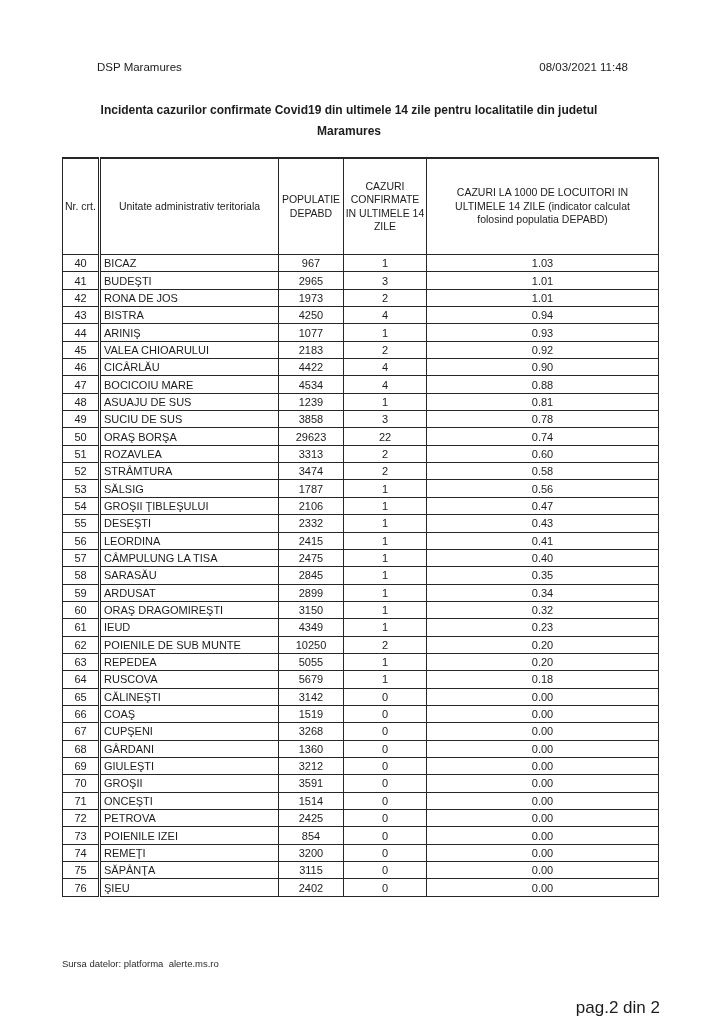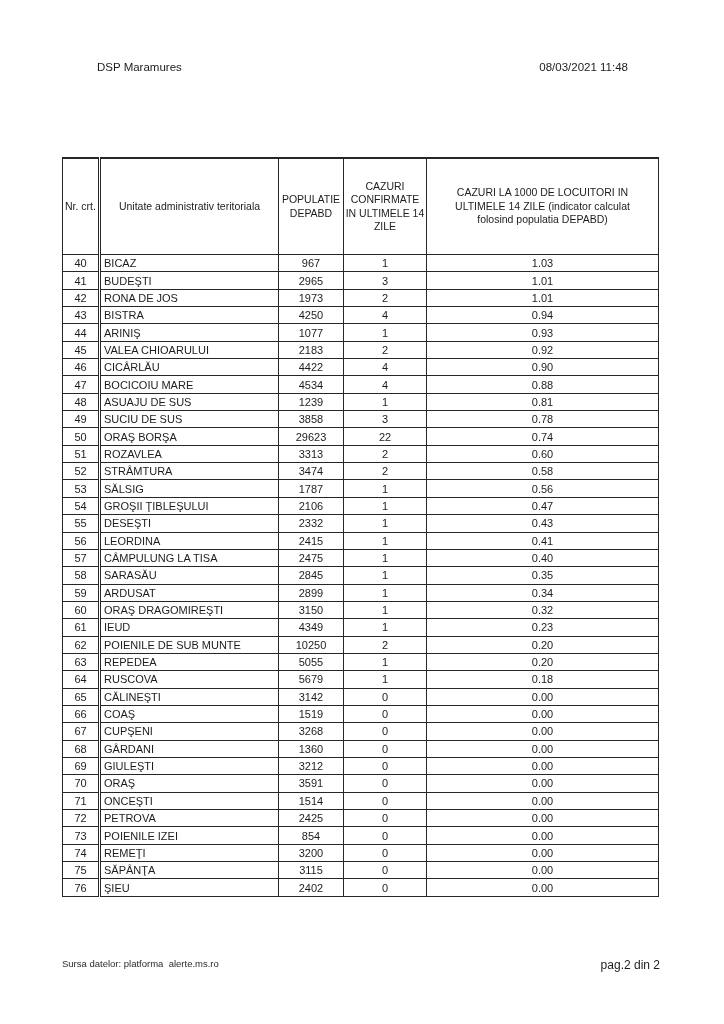--- a/index.html
+++ b/index.html
@@ -51,32 +51,33 @@
     text-align:center;
     padding:0;
     white-space:nowrap;
   }
   .data-table td:nth-child(2){text-align:left;padding-left:3px;margin-left:36px;}
   .doc-footer{
     position:absolute;left:62px;top:958px;width:598px;
     display:flex;justify-content:space-between;align-items:flex-start;
   }
   .footer-left{font-size:9.5px;white-space:pre;color:#2a2a2a;}
-  .footer-right{font-size:12px;}
+  .footer-right{font-size:17px;margin-top:40px;}
 </style>
 </head>
 <body>
 
 <div class="page">
 
   <div class="doc-header">
     <span>DSP Maramures</span>
     <span>08/03/2021 11:48</span>
   </div>
 
+  <div class="doc-title">Incidenta cazurilor confirmate Covid19 din ultimele 14 zile pentru localitatile din judetul Maramures</div>
 
   <table class="data-table">
     <thead>
       <tr>
         <th class="col-nr">Nr. crt.</th>
         <th class="col-unit">Unitate administrativ teritoriala</th>
         <th class="col-pop">POPULATIE DEPABD</th>
         <th class="col-caz">CAZURI CONFIRMATE IN ULTIMELE 14 ZILE</th>
         <th class="col-inc">CAZURI LA 1000 DE LOCUITORI IN ULTIMELE 14 ZILE (indicator calculat folosind populatia DEPABD)</th>
       </tr>
@@ -287,21 +288,21 @@
         </tr>
         <tr>
           <td>69</td>
           <td>GIULEŞTI</td>
           <td>3212</td>
           <td>0</td>
           <td>0.00</td>
         </tr>
         <tr>
           <td>70</td>
-          <td>ORAŞ</td>
+          <td>GROŞII</td>
           <td>3591</td>
           <td>0</td>
           <td>0.00</td>
         </tr>
         <tr>
           <td>71</td>
           <td>ONCEŞTI</td>
           <td>1514</td>
           <td>0</td>
           <td>0.00</td>

